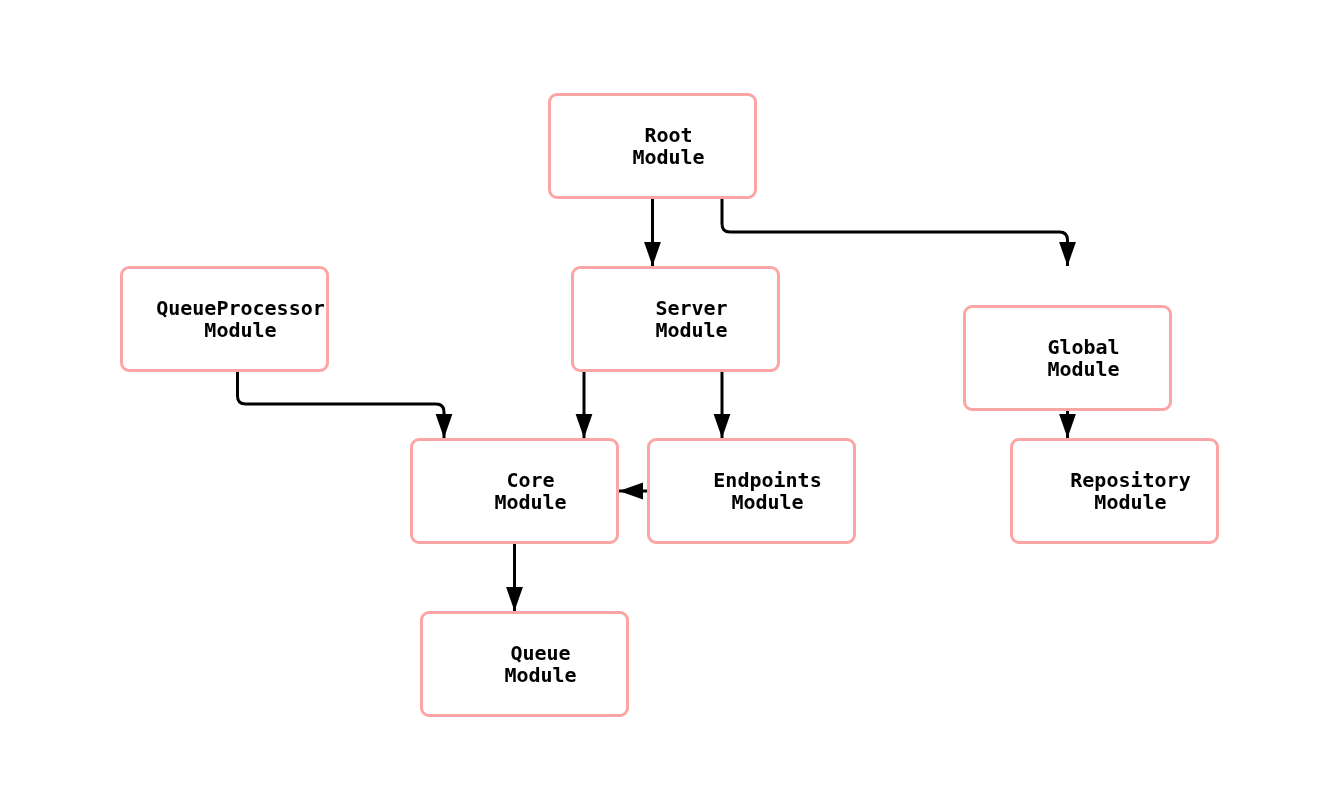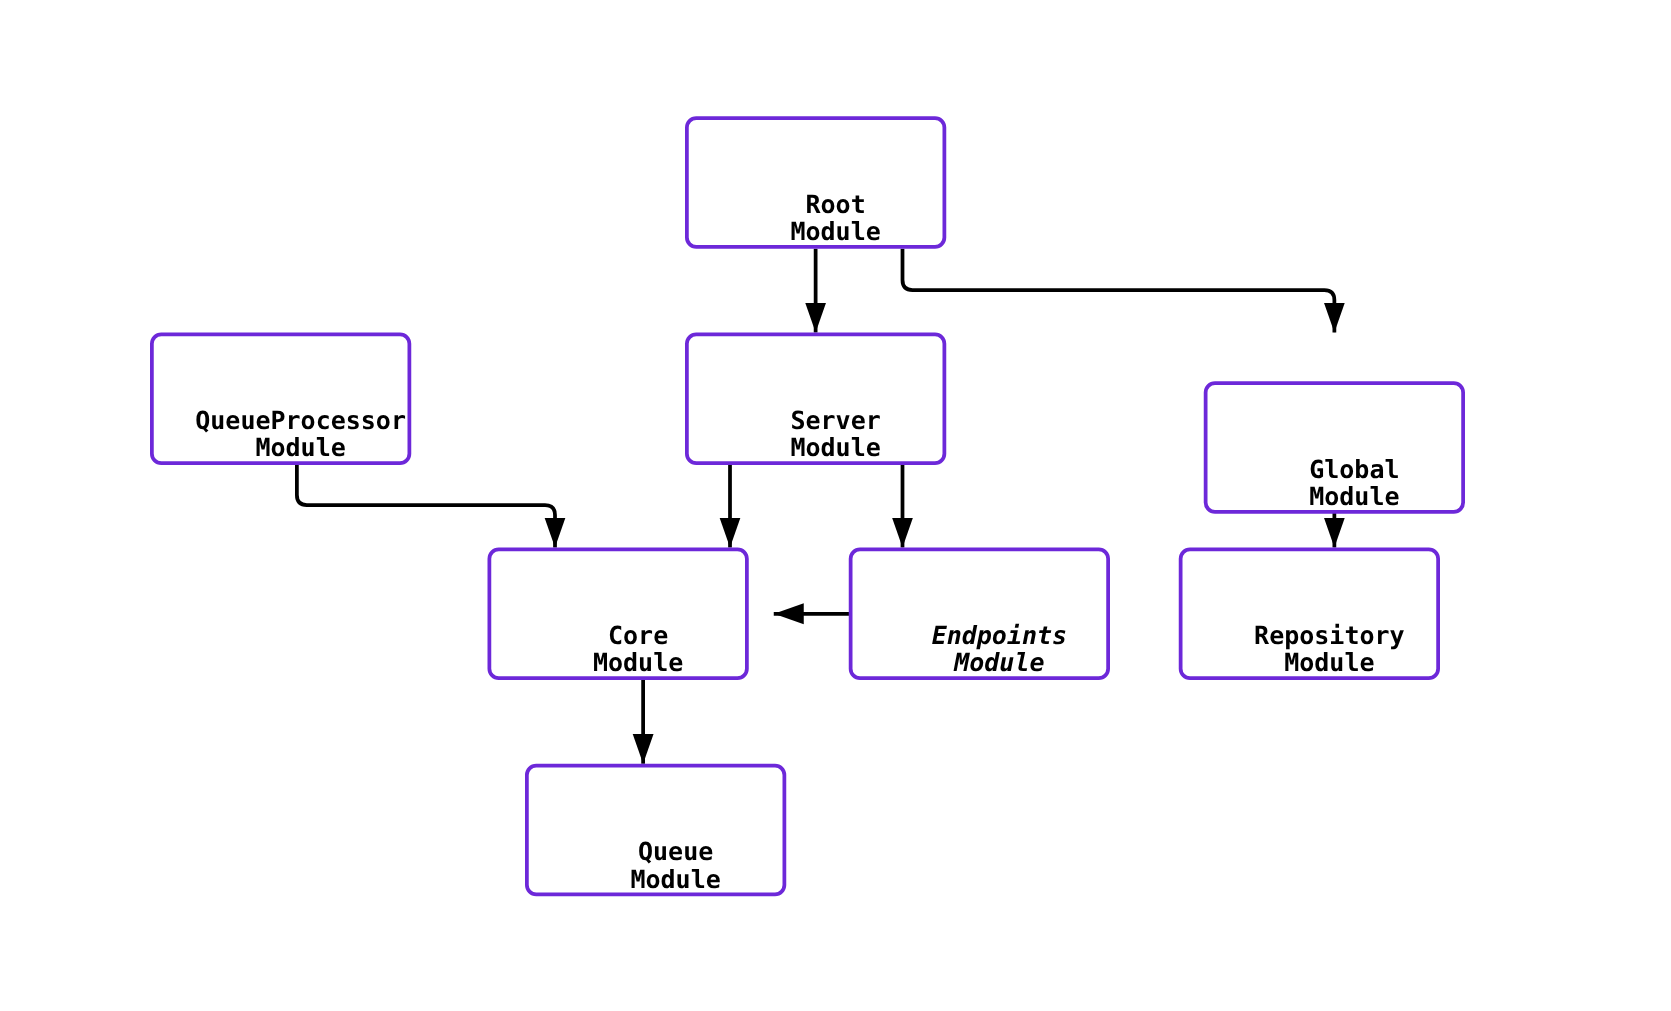--- a/index.html
+++ b/index.html
@@ -26,42 +26,42 @@
     fill: none;
     stroke: #000000;
     stroke-width: 3;
   }
   .node {
     position: absolute;
     width: 209px;
     height: 106px;
     box-sizing: border-box;
     background: #ffffff;
-    border: 3px solid #6d28d9;
+    border: 3px solid #fca5a5;
     border-radius: 9px;
     display: flex;
-    align-items: flex-end;
+    align-items: center;
     justify-content: center;
     padding-left: 32px;
   }
   .node-label {
     font-size: 20px;
     font-weight: bold;
     line-height: 22px;
     color: #000000;
     text-align: center;
     white-space: pre-line;
   }
   .n-root          { left: 548px; top: 93px;  }
   .n-queueprocessor{ left: 120px; top: 266px; }
-  .n-server        { left: 548px; top: 266px; }
+  .n-server        { left: 571px; top: 266px; }
   .n-global        { left: 963px; top: 266px; margin-top: 39px; }
-  .n-core          { left: 390px; top: 438px; }
-  .n-endpoints     { left: 679px; top: 438px; font-style: italic; }
-  .n-repository    { left: 943px; top: 438px; }
+  .n-core          { left: 410px; top: 438px; }
+  .n-endpoints     { left: 647px; top: 438px; }
+  .n-repository    { left: 1010px; top: 438px; }
   .n-queue         { left: 410px; top: 611px; margin-left: 10px; }
 </style>
 </head>
 <body>
 
 <div class="canvas">
 
   <svg class="edges-layer" width="1337" height="809" viewBox="0 0 1337 809" xmlns="http://www.w3.org/2000/svg">
     <defs>
       <marker id="arrowhead" viewBox="0 0 10 7" refX="10" refY="3.5" markerWidth="8" markerHeight="6.5" orient="auto-start-reverse">

